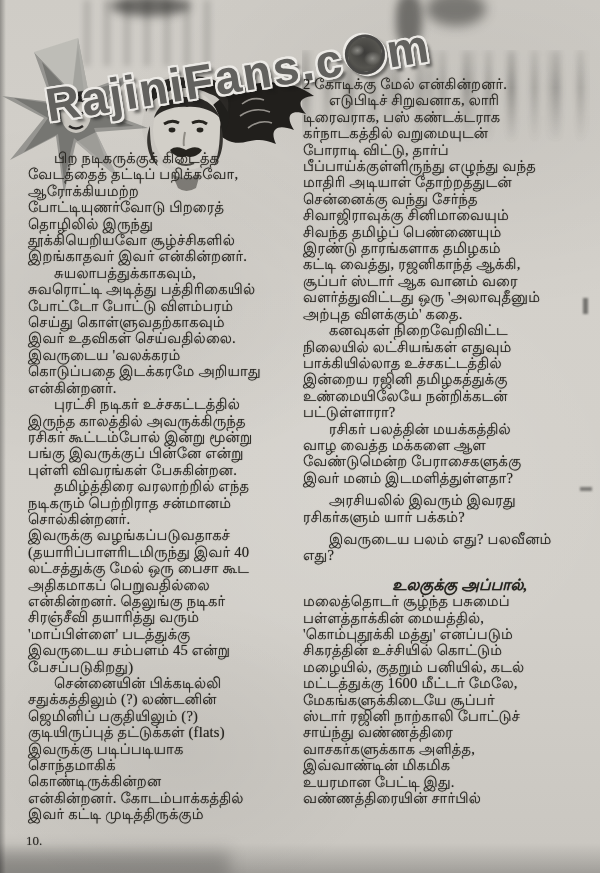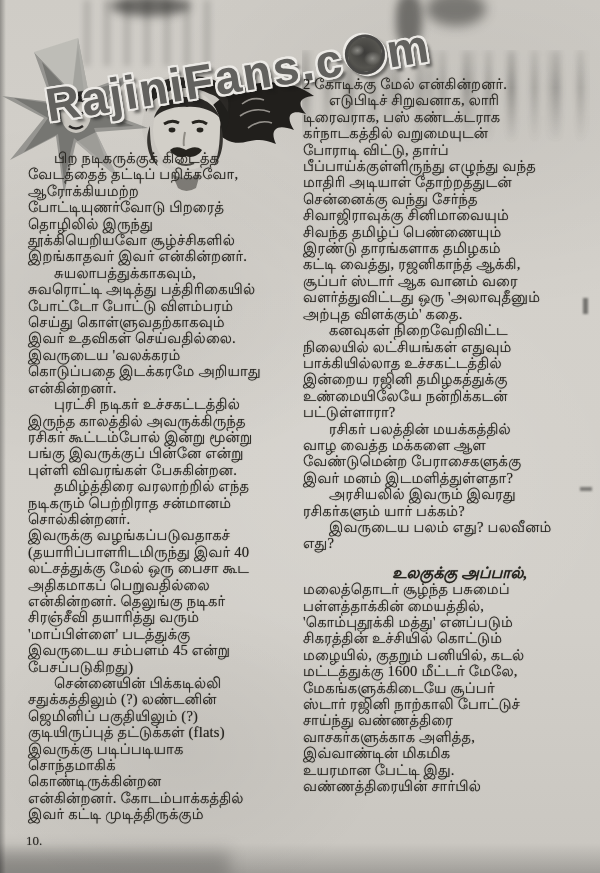--- a/index.html
+++ b/index.html
@@ -57,21 +57,21 @@
   }
   
   .col{position:absolute;color:#25231e;}
   .col-left{left:28px;top:150px;width:268px;}
   .col-right{left:303px;top:76px;width:288px;}
   .line{
     font-size:14.6px;line-height:16.4px;letter-spacing:.2px;white-space:nowrap;
     text-shadow:0 0 1px rgba(37,35,30,.55);
   }
   .line.ind{padding-left:26px;}
-  .line.gap{}
+  .line.gap{margin-top:6px;}
   .line.gap-lg{margin-top:13px;text-align:center;}
   .line.it{}
   .line.bi{font-style:italic;font-weight:bold;font-size:15.5px;}
   .page-number{position:absolute;left:26px;top:833px;font-size:13px;color:#2c2a26;text-shadow:0 0 1px rgba(37,35,30,.5);}
   
   .star-logo{position:absolute;left:0px;top:36px;}
   .face-art{position:absolute;left:92px;top:66px;}
 </style>
 </head>
 <body>

